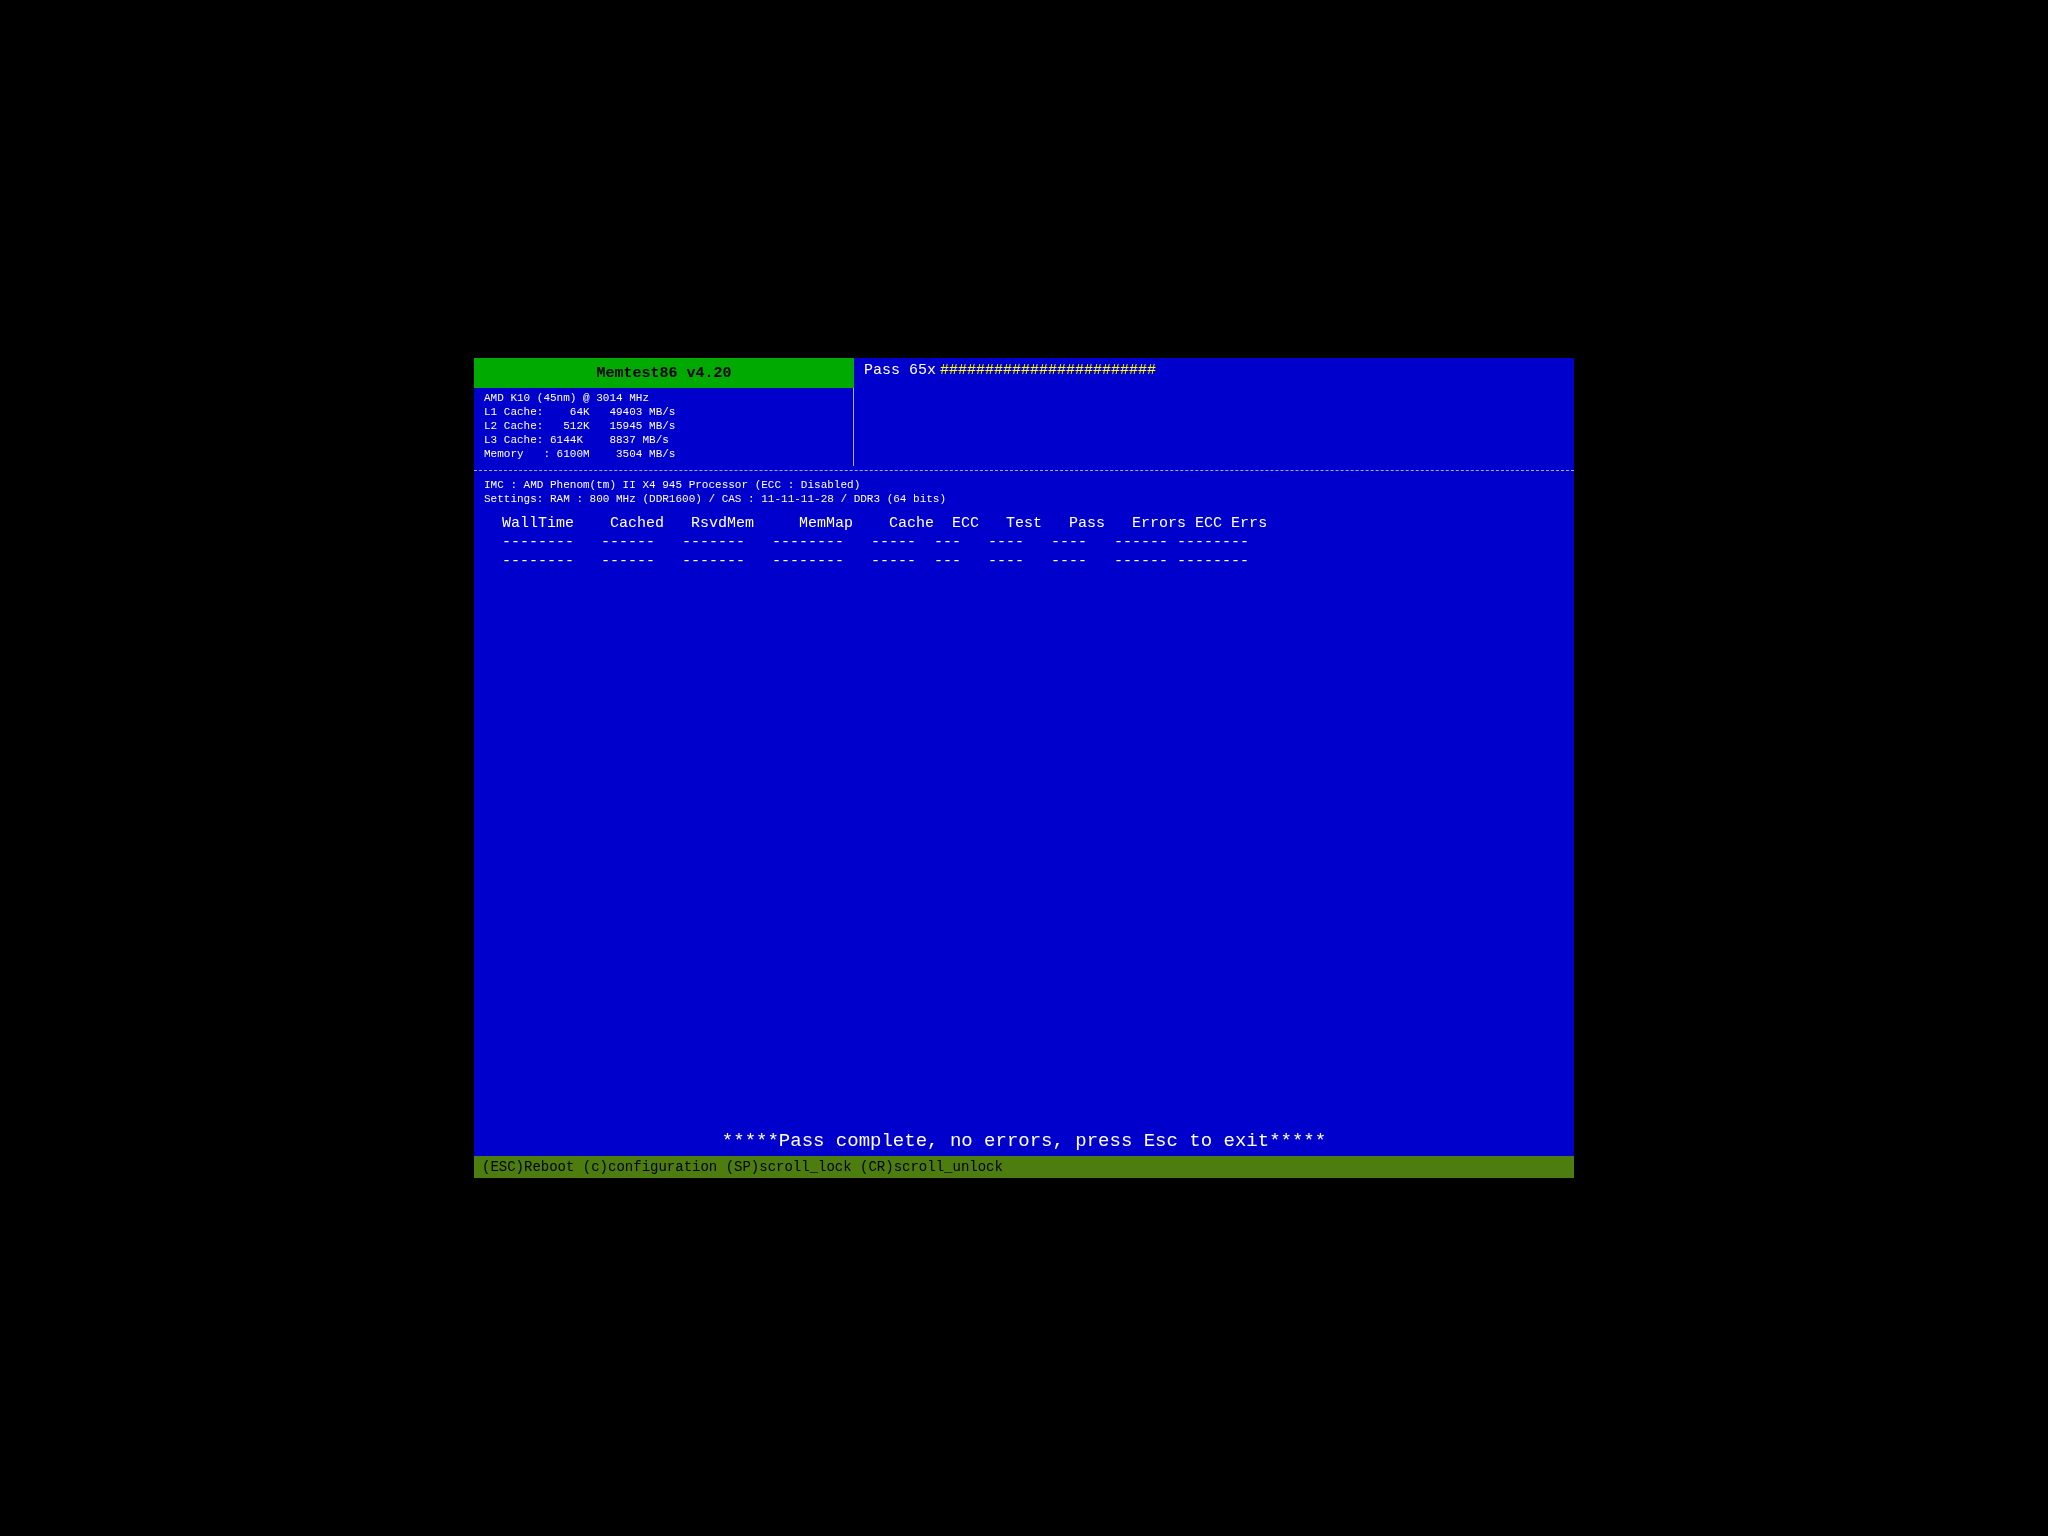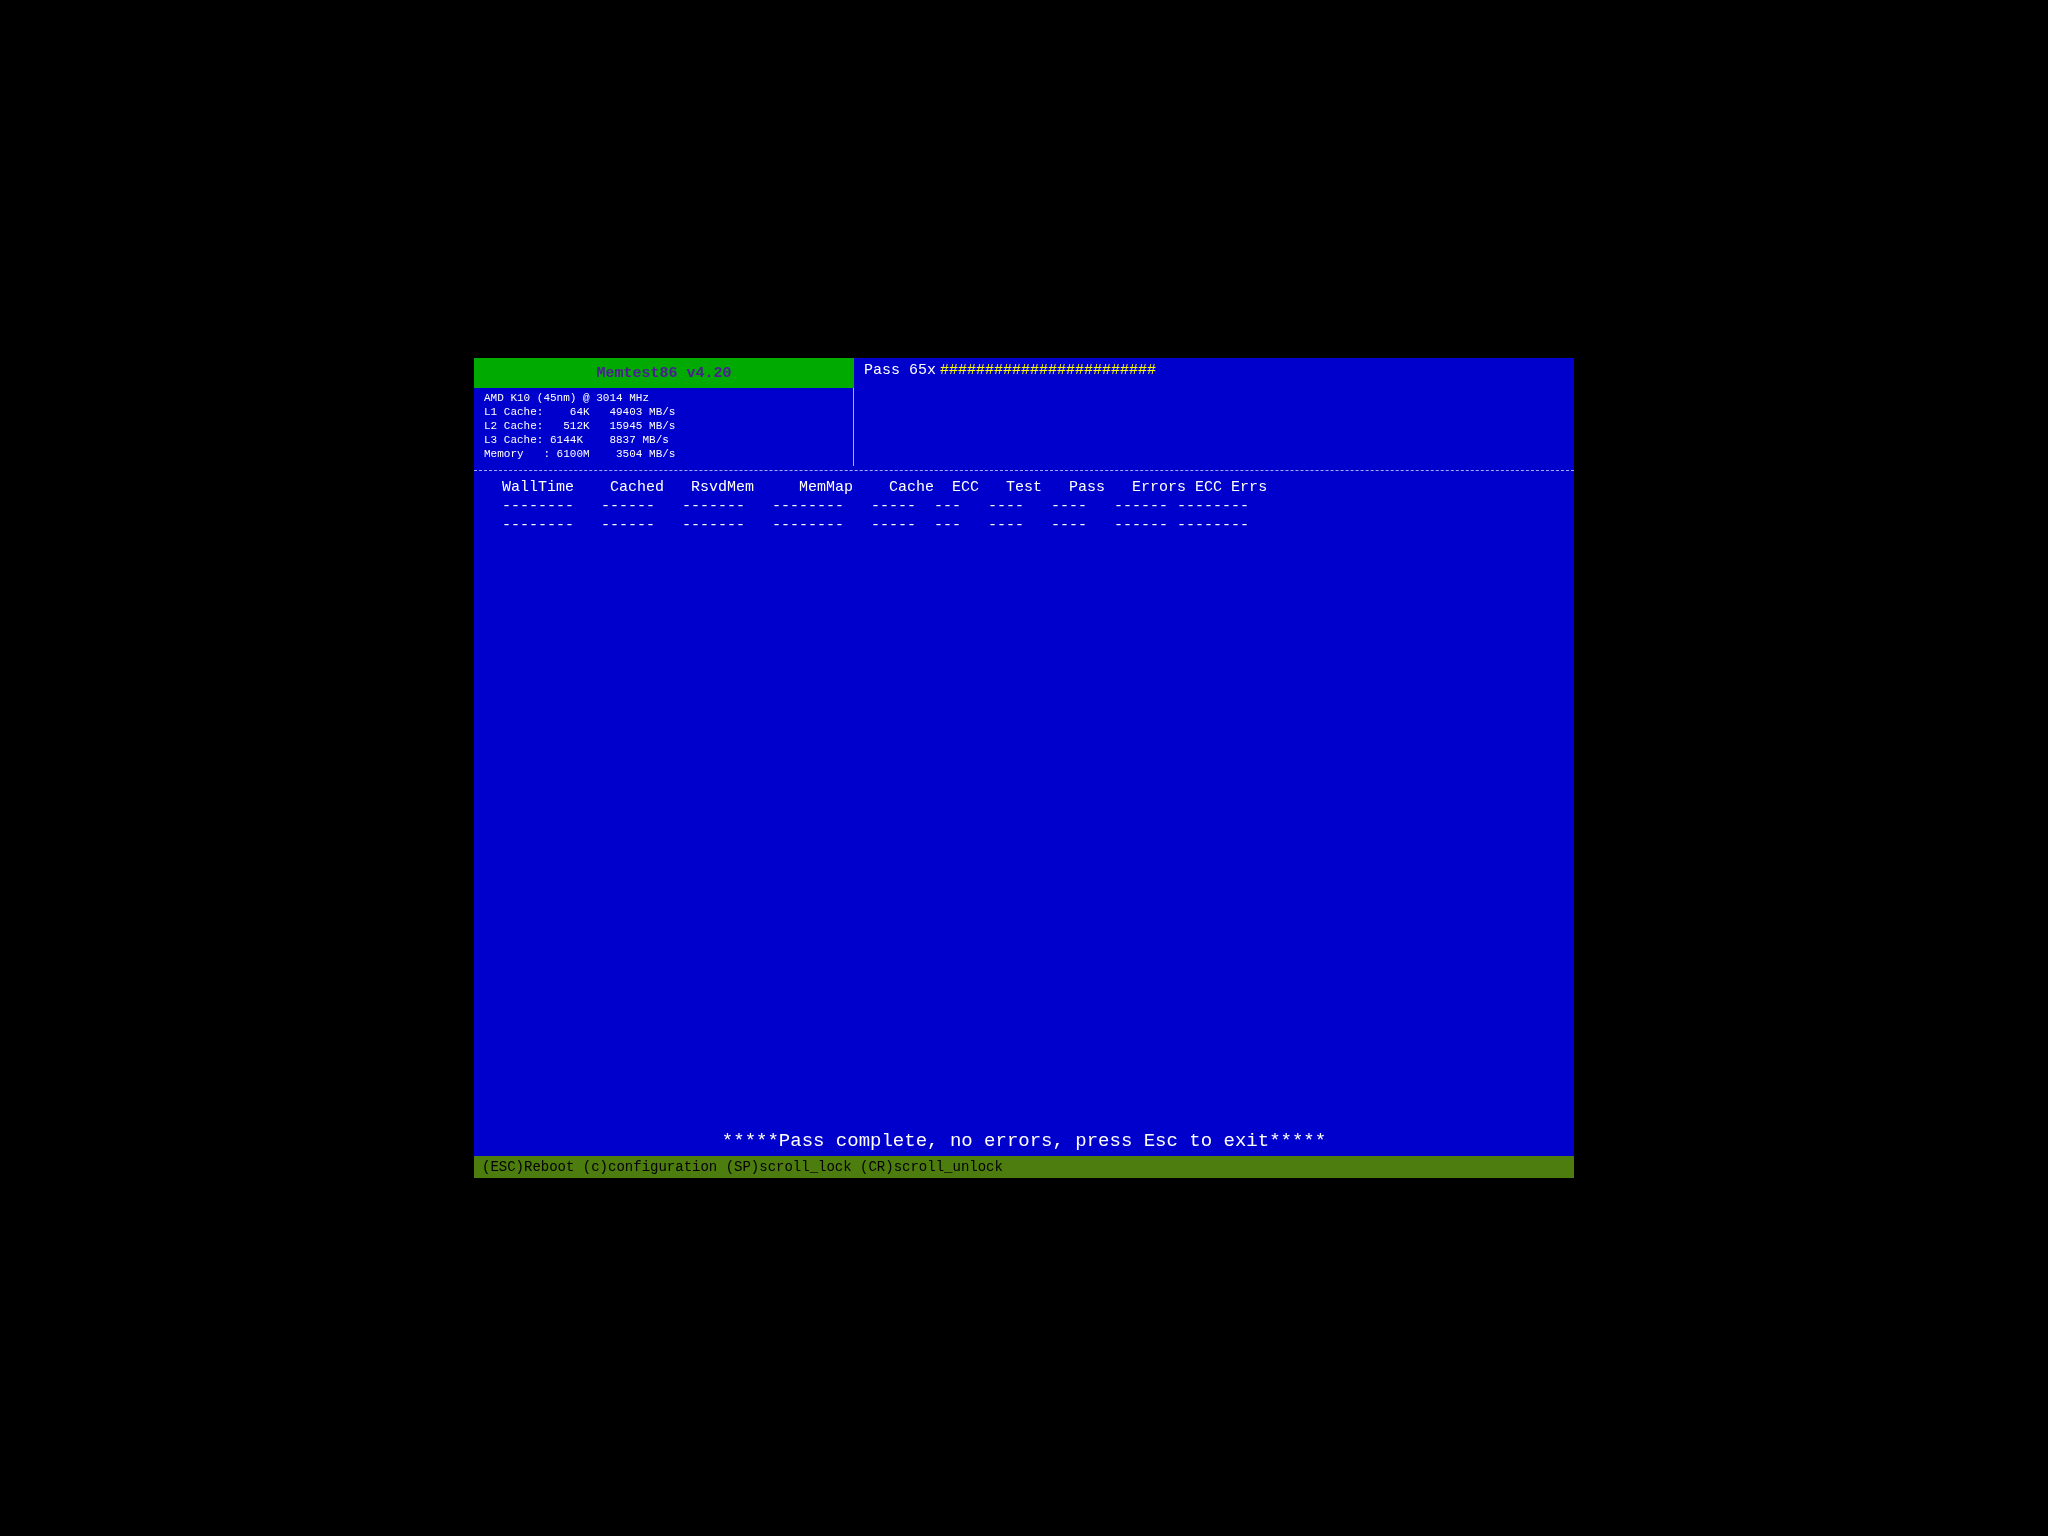--- a/index.html
+++ b/index.html
@@ -30,21 +30,21 @@
       font-size: 15px;
       overflow: hidden;
     }
     .header-bar {
       display: flex;
       width: 100%;
       height: 30px;
     }
     .header-title {
       background: #00aa00;
-      color: #4c1d95;
+      color: #000000;
       font-weight: bold;
       padding: 4px 20px;
       font-size: 15px;
       width: 380px;
       display: flex;
       align-items: center;
       justify-content: center;
     }
     .header-pass {
       background: #0000cc;
@@ -149,20 +149,24 @@
           <div class="row">L1 Cache:    64K   49403 MB/s</div>
           <div class="row">L2 Cache:   512K   15945 MB/s</div>
           <div class="row">L3 Cache: 6144K    8837 MB/s</div>
           <div class="row">Memory   : 6100M    3504 MB/s</div>
         </div>
       </div>
     </div>
 
     <div class="divider"></div>
 
+    <div class="content">
+      <div class="row">IMC : AMD Phenom(tm) II X4 945 Processor (ECC : Disabled)</div>
+      <div class="row">Settings: RAM : 800 MHz (DDR1600) / CAS : 11-11-11-28 / DDR3 (64 bits)</div>
+    </div>
 
     <div class="table-section">
       <div class="table-header">  WallTime    Cached   RsvdMem     MemMap    Cache  ECC   Test   Pass   Errors ECC Errs</div>
       <div class="table-dashes">  --------   ------   -------   --------   -----  ---   ----   ----   ------ --------</div>
       <div class="table-dashes">  --------   ------   -------   --------   -----  ---   ----   ----   ------ --------</div>
     </div>
 
     <div class="footer-bar">
       <div class="pass-complete">*****Pass complete, no errors, press Esc to exit*****</div>
       <div class="footer-controls">(ESC)Reboot   (c)configuration   (SP)scroll_lock   (CR)scroll_unlock</div>

